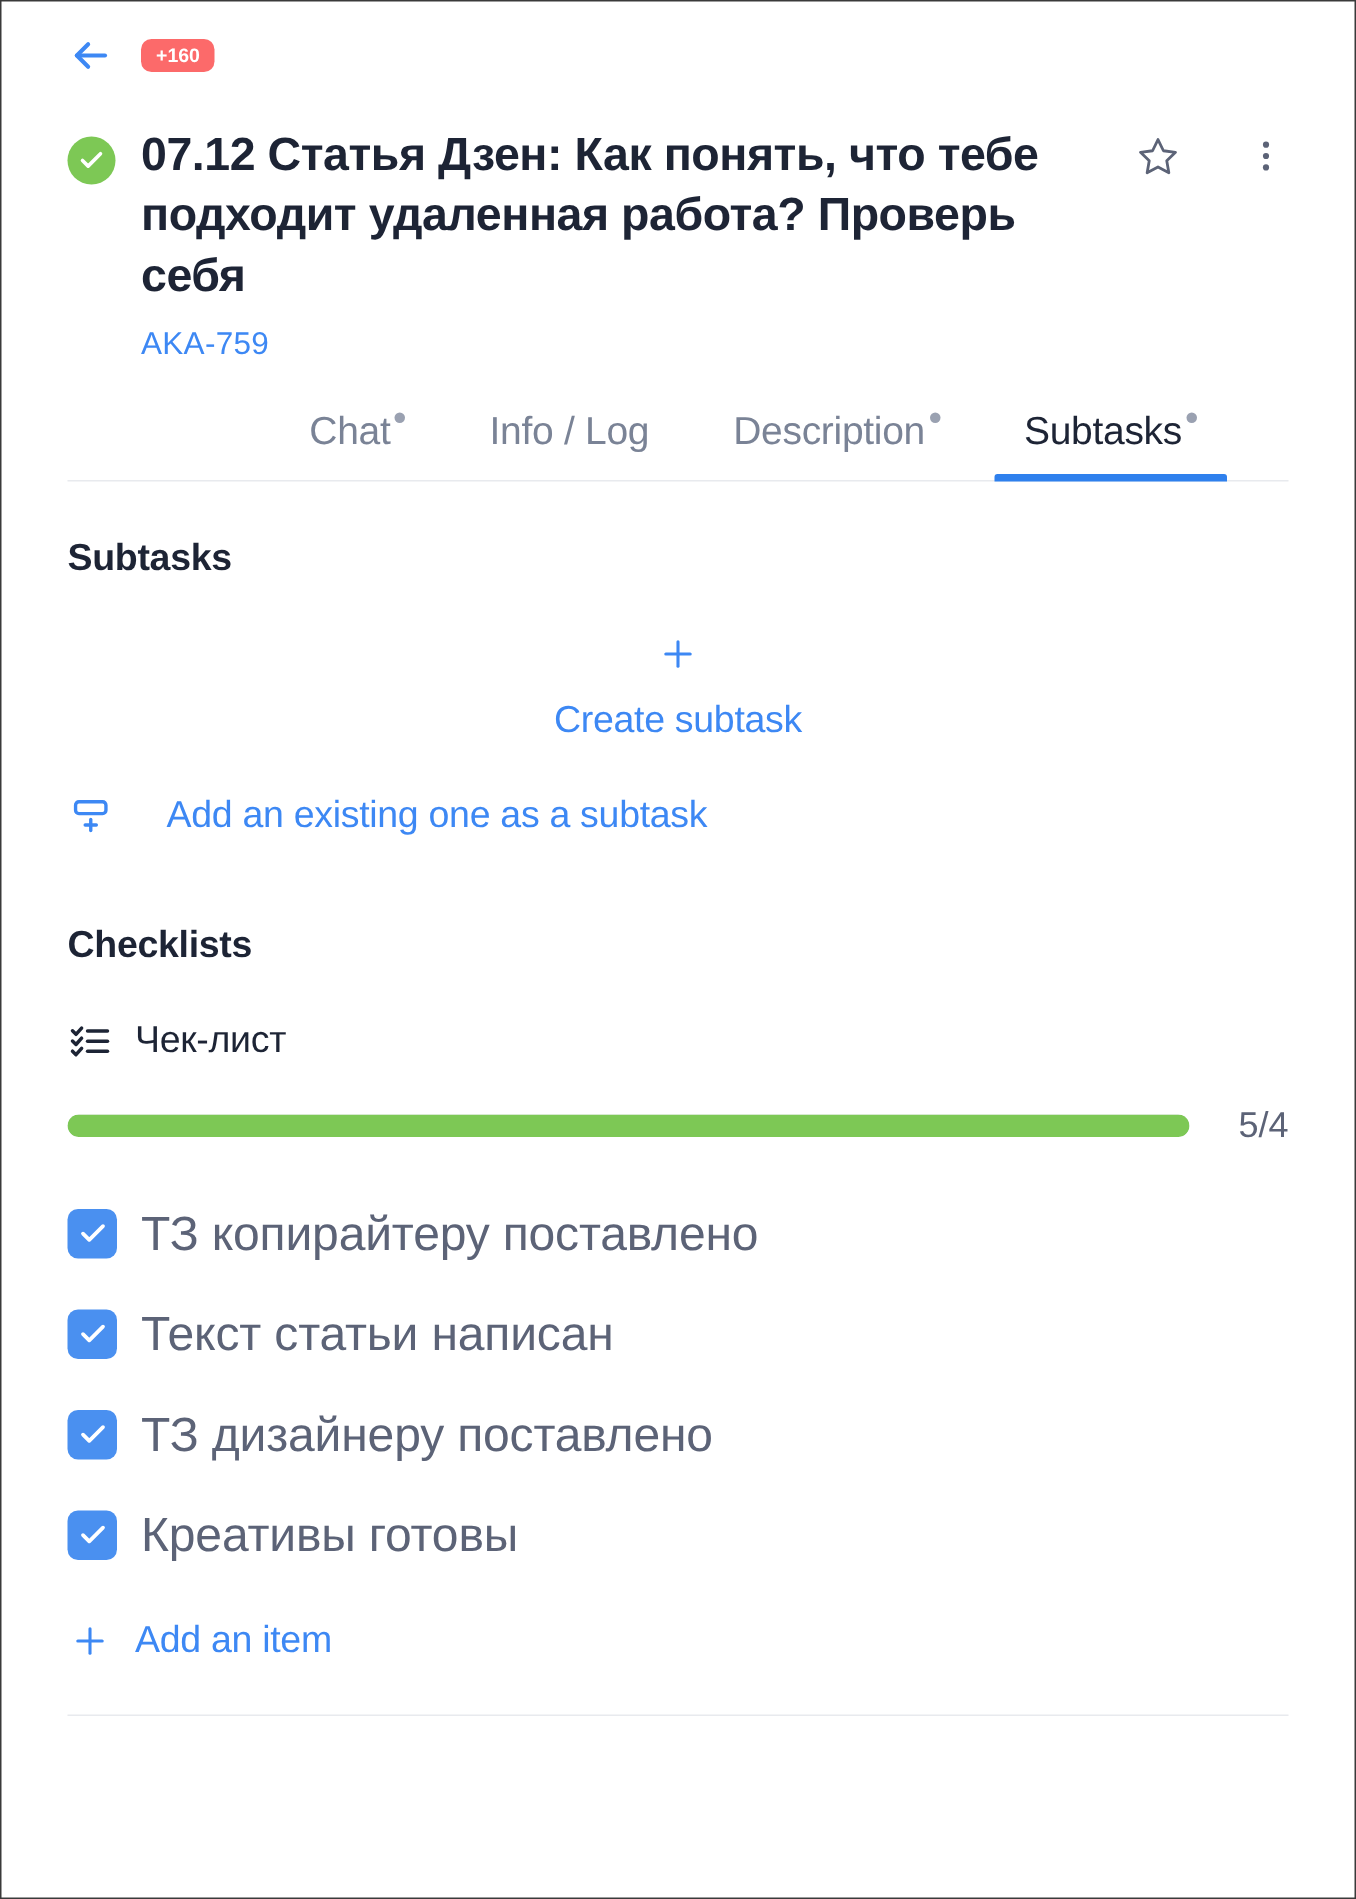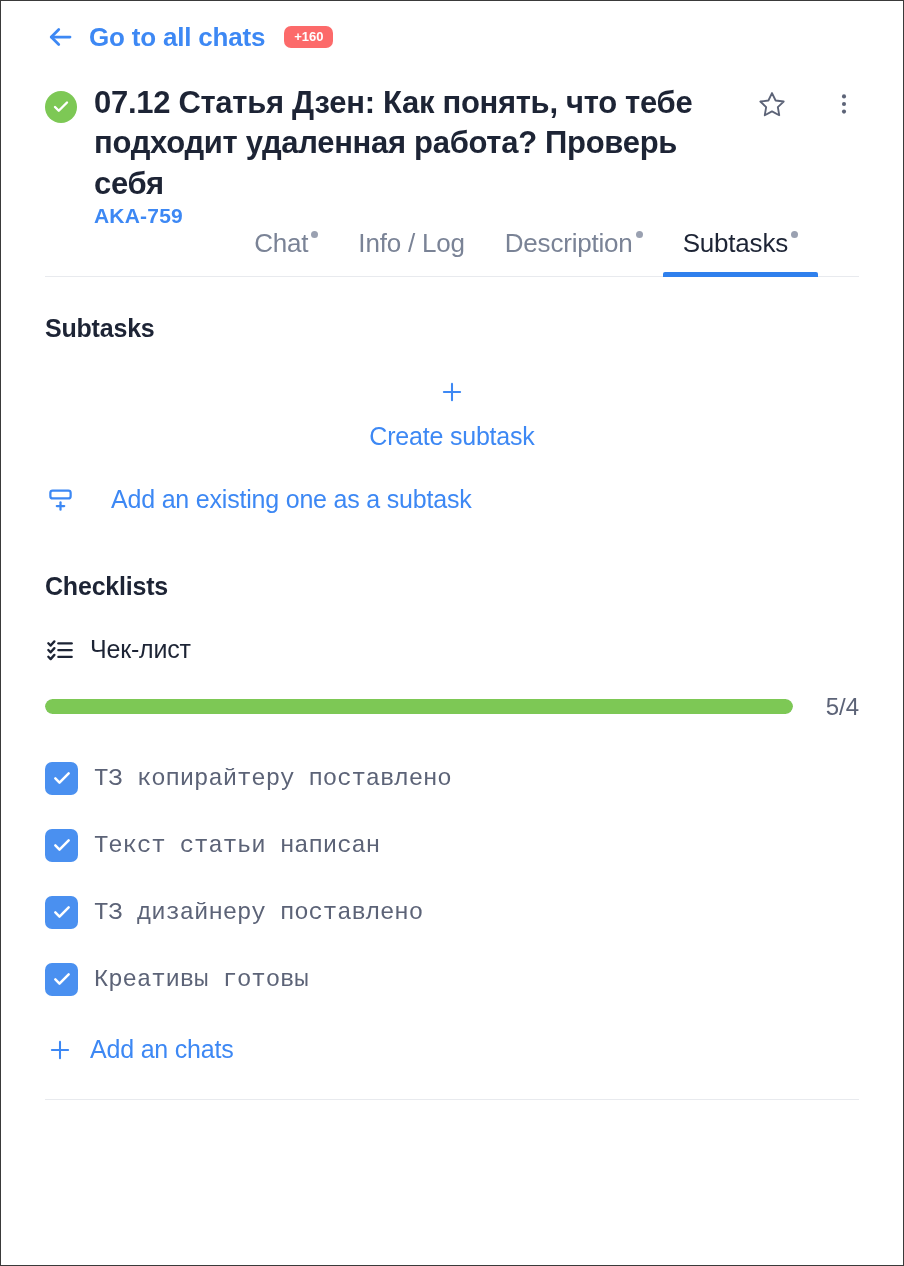--- a/index.html
+++ b/index.html
@@ -87,22 +87,23 @@
   }
   .task-title {
     font-size: 31px;
     font-weight: 700;
     line-height: 1.30;
     color: #1d2435;
     letter-spacing: -0.3px;
     max-width: 640px;
   }
   .task-key {
+    margin-top: 14px;
     font-size: 21px;
-    font-weight: 700;
+    font-weight: 400;
     color: #3d88f4;
     letter-spacing: 0.2px;
   }
   .title-actions {
     flex: 0 0 auto;
     display: flex;
     align-items: flex-start;
     gap: 42px;
     padding-top: 6px;
     padding-left: 16px;
@@ -114,23 +115,24 @@
     align-items: center;
     justify-content: center;
     color: #5c6377;
   }
 
   
   .tabs {
     display: flex;
     align-items: flex-end;
     justify-content: flex-end;
+    margin-top: 30px;
     border-bottom: 1px solid #e8eaee;
     padding-right: 41px;
-    gap: 0;
+    gap: 16px;
   }
   .tab {
     position: relative;
     padding: 0 20px 17px;
     font-size: 26px;
     color: #7a8396;
     white-space: nowrap;
     letter-spacing: -0.2px;
   }
   .tab .dot {
@@ -254,24 +256,23 @@
     width: 33px;
     height: 33px;
     border-radius: 7px;
     background: #4a90f0;
     display: flex;
     align-items: center;
     justify-content: center;
     flex: 0 0 auto;
   }
   .check-label {
-    font-size: 24px;
+    font-size: 32px;
     color: #5c6377;
     letter-spacing: -0.1px;
-    font-family: Liberation Mono, monospace;
   }
 
   #add-item-row { margin-top: 22px; }
 
   .divider {
     height: 1px;
     background: #e8eaee;
     margin-top: 34px;
   }
 
@@ -285,21 +286,20 @@
 
   <div class="header">
 
     <div class="back-row">
       <span class="back-arrow">
         <svg width="30" height="30" viewBox="0 0 24 24" fill="none" stroke="currentColor" stroke-width="2.2" stroke-linecap="round" stroke-linejoin="round">
           <line x1="20" y1="12" x2="5" y2="12"></line>
           <polyline points="11,18 5,12 11,6"></polyline>
         </svg>
       </span>
-      <span class="back-label">Go to all chats</span>
       <span class="count-badge">+160</span>
     </div>
 
     <div class="title-row">
       <span class="status-dot">
         <svg width="18" height="18" viewBox="0 0 24 24" fill="none" stroke="#ffffff" stroke-width="3.2" stroke-linecap="round" stroke-linejoin="round">
           <polyline points="20,6 9,17 4,12"></polyline>
         </svg>
       </span>
       <div class="title-text-wrap">
@@ -422,20 +422,20 @@
         </div>
       </div>
 
     <div class="action-link" id="add-item-row">
       <span class="glyph">
         <svg width="26" height="26" viewBox="0 0 24 24" fill="none" stroke="#3d88f4" stroke-width="1.9" stroke-linecap="round">
           <line x1="12" y1="4.5" x2="12" y2="19.5"></line>
           <line x1="4.5" y1="12" x2="19.5" y2="12"></line>
         </svg>
       </span>
-      <span>Add an chats</span>
+      <span>Add an item</span>
     </div>
 
     <div class="divider"></div>
 
 
   </div>
 </div>
 
 </body></html>

